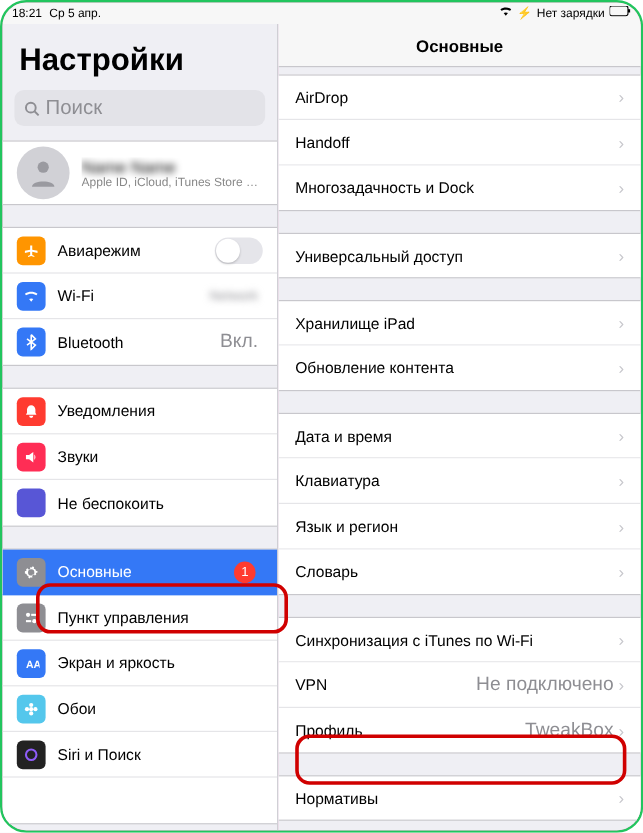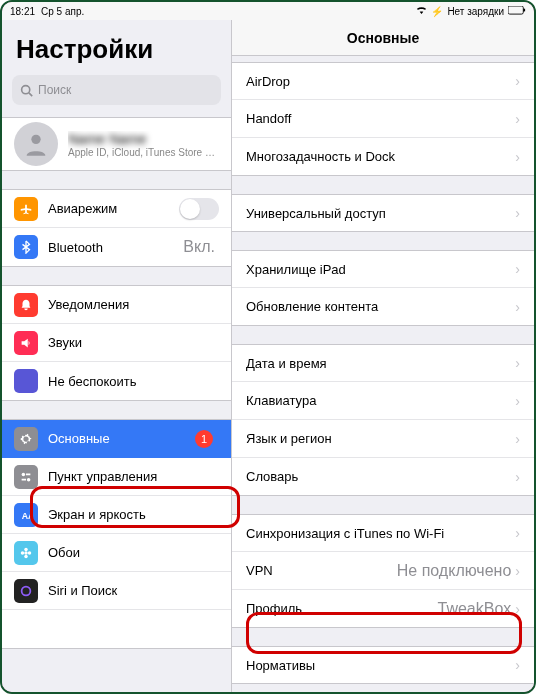--- a/index.html
+++ b/index.html
@@ -1,25 +1,25 @@
 <!DOCTYPE html>
 <html><head>
 <meta charset="utf-8">
 <style>
 *{margin:0;padding:0;box-sizing:border-box;font-family:-apple-system,Helvetica,Arial,sans-serif}
 body{background:#fff;width:536px;height:694px;overflow:hidden;position:relative}
-.frame{position:absolute;inset:0;border:2px solid #14532d;border-radius:12px;overflow:hidden;background:#f9a8d4}
+.frame{position:absolute;inset:0;border:2px solid #22c55e;border-radius:22px;overflow:hidden;background:#f9a8d4}
 .statusbar{height:18px;background:#f7f7f7;display:flex;justify-content:space-between;align-items:center;padding:0 8px;font-size:10px;color:#000}
 .sb-left{display:flex;gap:6px}
 .sb-right{display:flex;gap:4px;align-items:center}
 .split{display:flex;height:calc(100% - 18px)}
 .left{width:230px;background:#efeff4;border-right:1px solid #c8c7cc;overflow:hidden}
 .right{flex:1;background:#efeff4;overflow:hidden}
 .title-l{font-size:26px;font-weight:700;padding:14px 14px 10px;color:#000}
-.search{margin:0 10px 12px;background:#e3e3e8;border-radius:8px;height:30px;display:flex;align-items:center;padding:0 8px;color:#8e8e93;font-size:12px}
+.search{margin:0 10px 12px;background:#e3e3e8;border-radius:8px;height:30px;display:flex;align-items:center;padding:0 8px;color:#8e8e93;font-size:17px}
 .search svg{margin-right:5px}
 .group{background:#fff;border-top:1px solid #c8c7cc;border-bottom:1px solid #c8c7cc;margin-bottom:18px}
 .row{display:flex;align-items:center;height:38px;padding:0 12px;border-bottom:1px solid #e5e5e8;font-size:13px;color:#000;position:relative}
 .row:last-child{border-bottom:none}
 .row.tall{height:52px}
 .row.sel{background:#3478f6;color:#fff;border-bottom-color:#3478f6}
 .icon{width:24px;height:24px;border-radius:5px;margin-right:10px;display:flex;align-items:center;justify-content:center;flex-shrink:0}
 .icon svg{width:14px;height:14px}
 .avatar{width:44px;height:44px;border-radius:50%;background:#d1d1d6;margin-right:10px;display:flex;align-items:center;justify-content:center}
 .avatar svg{width:28px;height:28px;fill:#9a9aa0}
@@ -95,20 +95,29 @@
           <div class="icon" style="background:#ff9500">
               <svg viewBox="0 0 16 16" fill="#fff">
                 <path d="M14 8l-5-1V3l-2 0v4L2 8v2l5-1v3l-2 1v1l3-1 3 1v-1l-2-1v-3l5 1z"></path>
               </svg>
             </div>
           <span>Авиарежим</span>
           <div class="toggle"></div>
         </div>
         <div class="row">
           <div class="icon" style="background:#3478f6">
+              <svg viewBox="0 0 16 16" fill="#fff">
+                <path d="M8 13l2-2.5c-1-.7-3-.7-4 0zM3 7c3-2 7-2 10 0l1-1.5C10 3 6 3 2 5.5z"></path>
+              </svg>
+            </div>
+          <span>Wi-Fi</span>
+          <span class="wifi-blur" style="margin-left:auto;margin-right:4px">Network</span>
+        </div>
+        <div class="row">
+          <div class="icon" style="background:#3478f6">
               <svg viewBox="0 0 16 16" fill="none" stroke="#fff" stroke-width="1.5">
                 <path d="M8 1v14l4-4-8-6m0 6l8-6-4-4"></path>
               </svg>
             </div>
           <span>Bluetooth</span>
           <span class="rval">Вкл.</span>
         </div>
       </div>
 
       <div class="group">

